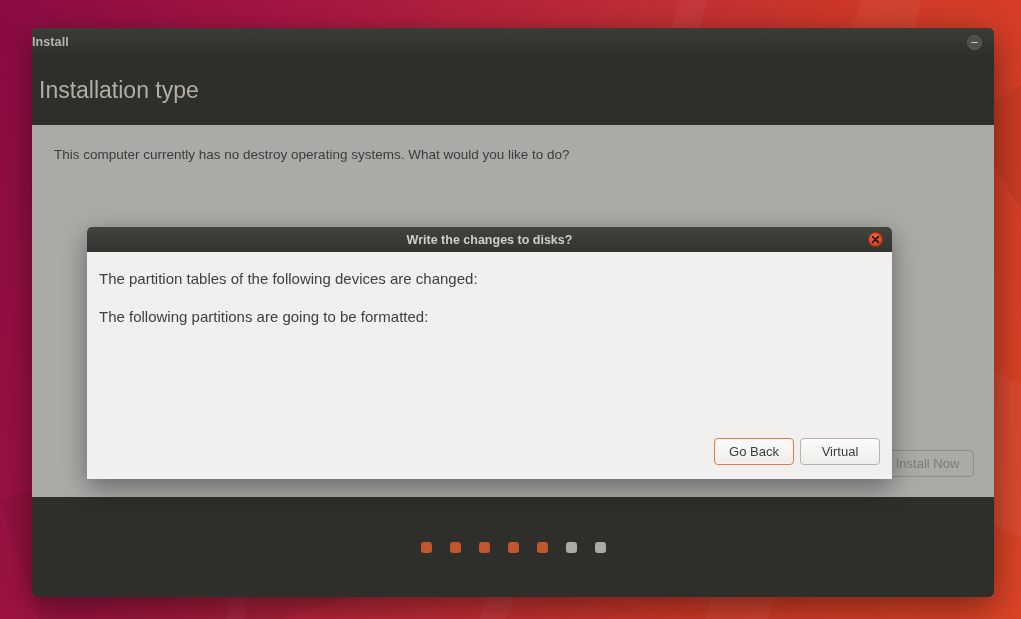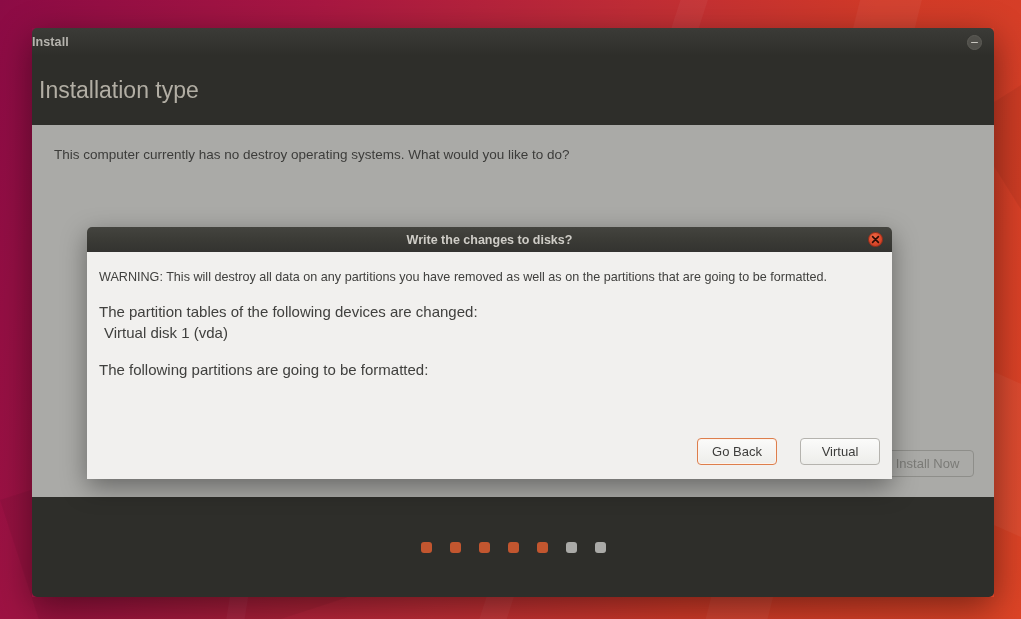--- a/index.html
+++ b/index.html
@@ -229,21 +229,21 @@
     color: #40403e;
     line-height: 1.38;
   }
   .dlg-line.indent { padding-left: 5px; }
 
   #dialog-actions {
     position: absolute;
     right: 12px;
     bottom: 14px;
     display: flex;
-    gap: 23px;
+    gap: 6px;
   }
   .dlg-btn {
     min-width: 80px;
     height: 27px;
     border-radius: 4px;
     font-size: 13px;
     font-family: "Liberation Sans", sans-serif;
     display: flex;
     align-items: center;
     justify-content: center;
@@ -303,25 +303,23 @@
       <div id="dialog-titlebar">
         <span id="dialog-title">Write the changes to disks?</span>
         <div id="dialog-close">
           <svg width="9" height="9" viewBox="0 0 9 9" aria-hidden="true">
             <path d="M1.6 1.6 L7.4 7.4 M7.4 1.6 L1.6 7.4" stroke="#2b0d06" stroke-width="1.6" stroke-linecap="round"></path>
           </svg>
         </div>
       </div>
 
       <div id="dialog-body">
-        <p class="dlg-p">WARNING: This will destroy all data on any partitions you have removed as well as on the partitions that are going to be formatted.</p>
 
         <div class="dlg-group">
           <div class="dlg-line">The partition tables of the following devices are changed:</div>
-          <div class="dlg-line indent">Virtual disk 1 (vda)</div>
         </div>
 
         <div class="dlg-group">
           <div class="dlg-line">The following partitions are going to be formatted:</div>
         </div>
 
         <div id="dialog-actions">
           <button class="dlg-btn focused">Go Back</button>
           <button class="dlg-btn normal">Virtual</button>
         </div>

